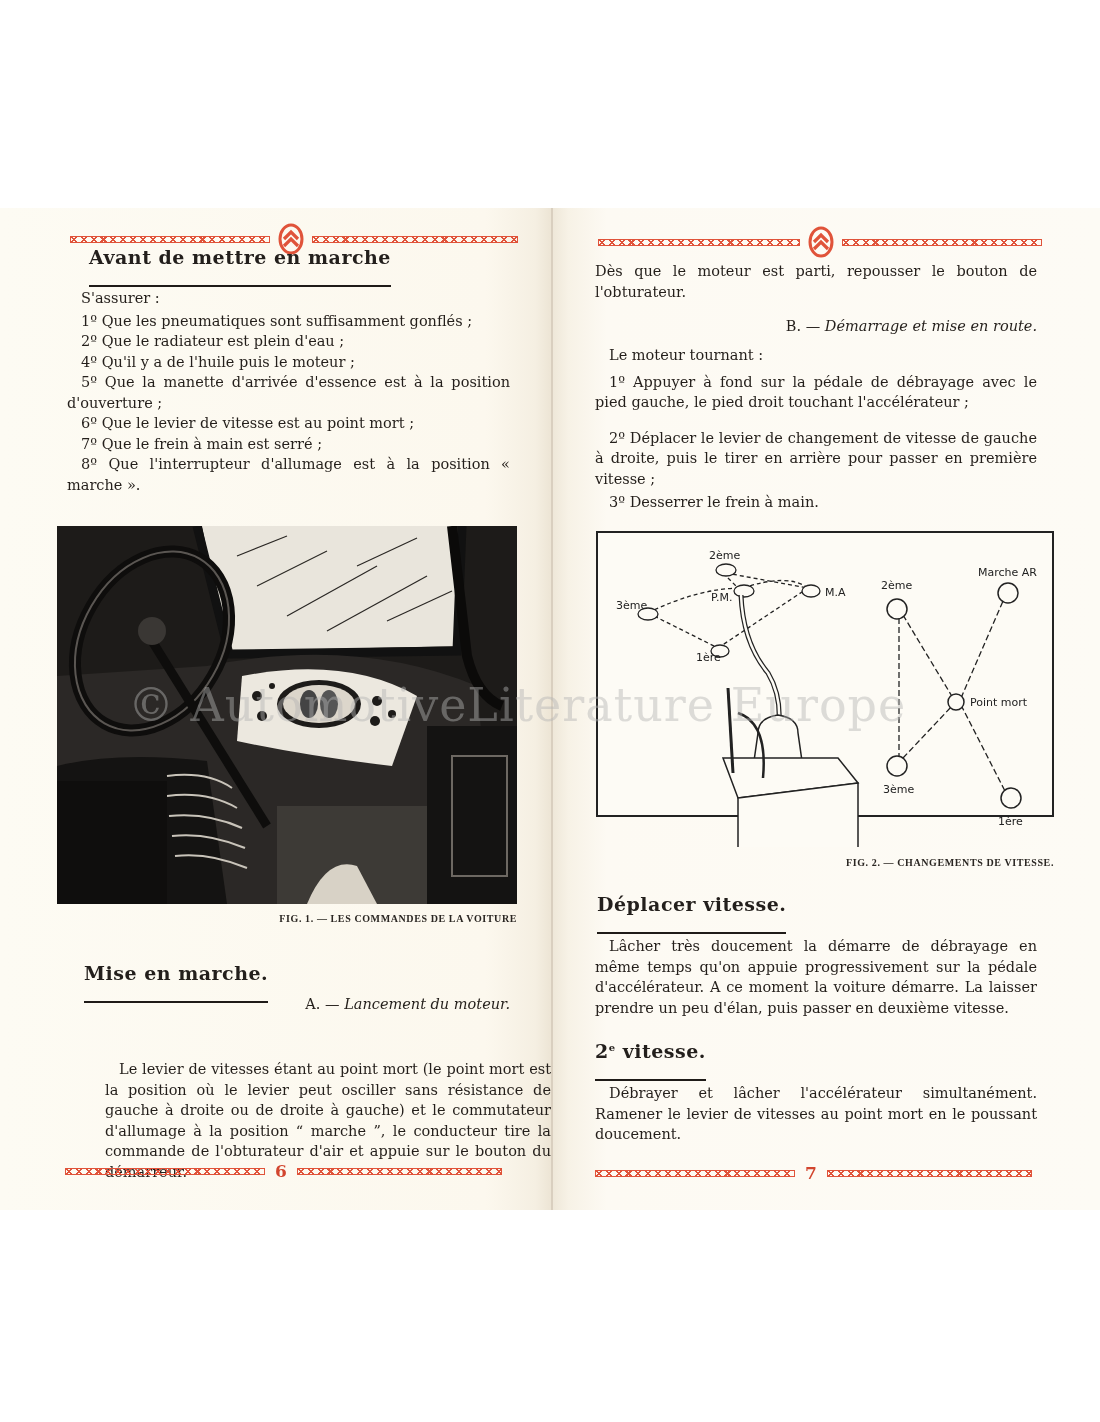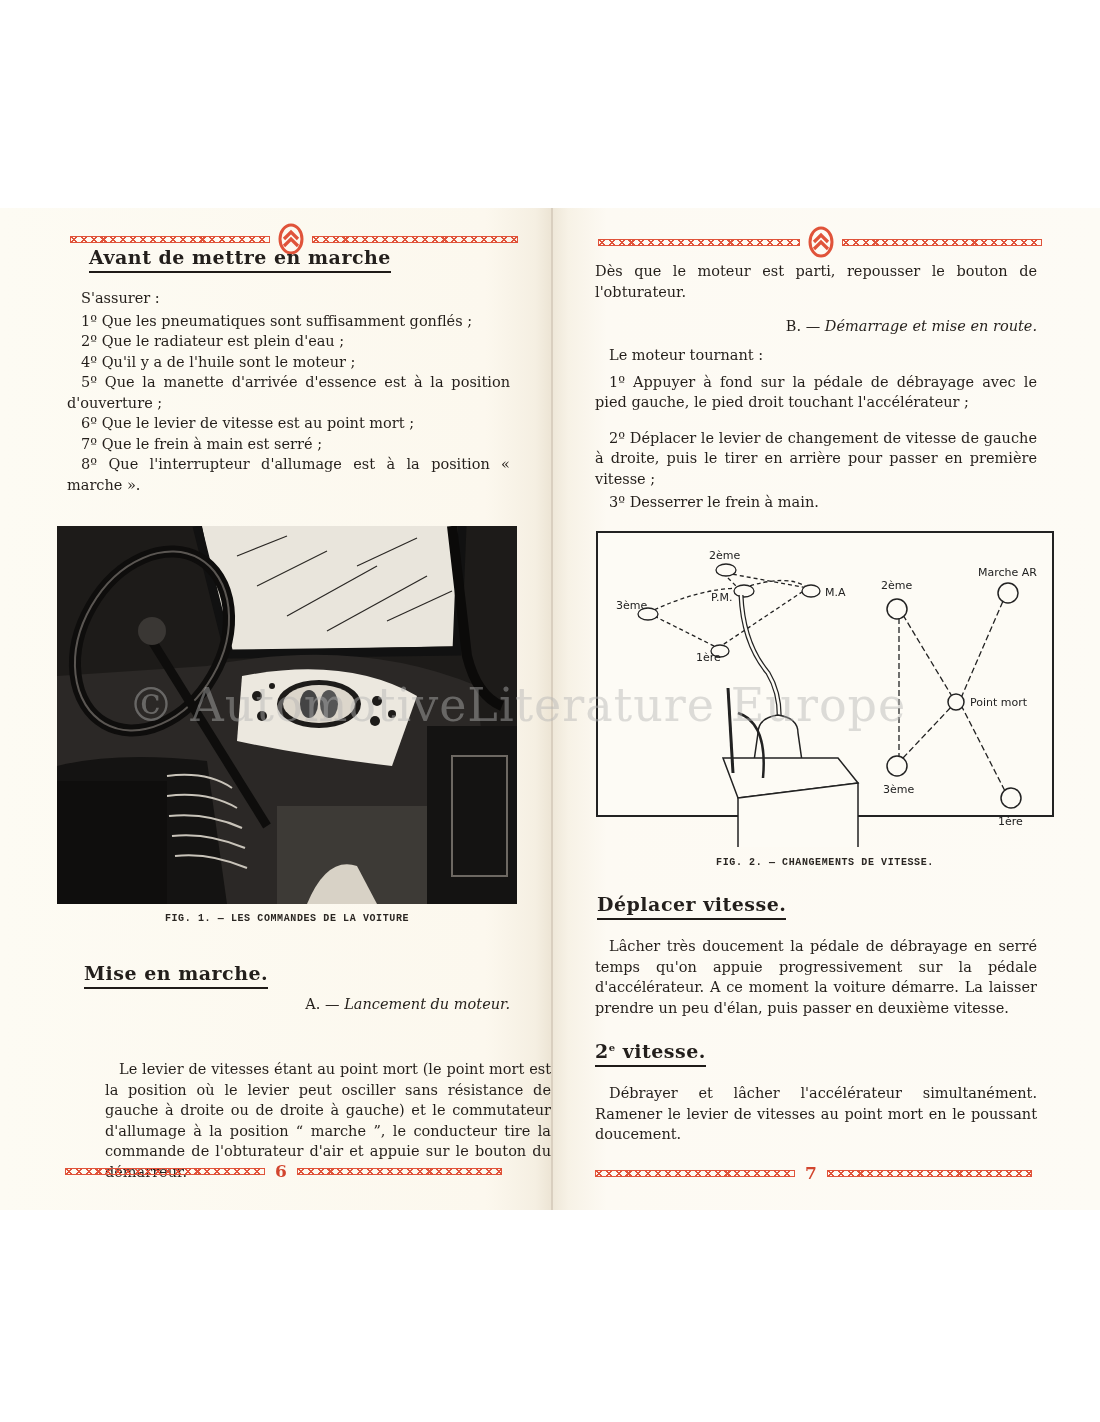--- a/index.html
+++ b/index.html
@@ -10,27 +10,27 @@
   .page-right { left:552px; width:548px; background:linear-gradient(to right,#eee7d8 0%,#f7f2e6 3%,#fdfaf3 10%,#fdfbf5 100%); }
   .fold { position:absolute; left:551px; top:0; width:2px; height:1002px; background:#d9cfbf; }
 
   .orn { position:absolute; display:flex; align-items:center; }
   .band { height:7px; border:1.5px solid #e0533a; box-sizing:border-box; position:relative; overflow:hidden;
           background: repeating-linear-gradient(135deg, transparent 0 3px, #e0533a 3px 4.5px, transparent 4.5px 7px),
                       repeating-linear-gradient(45deg, transparent 0 3px, #e0533a 3px 4.5px, transparent 4.5px 7px); }
   .chevron-logo { width:26px; height:32px; margin:0 8px; }
   .pagenum { color:#d2452e; font-size:17px; margin:0 10px; font-family:"DejaVu Serif", serif; font-weight:bold; }
 
-  .h2 { position:absolute; font-family:"DejaVu Serif", serif; font-weight:bold; font-size:19px; letter-spacing:0.5px; border-bottom:2px solid #1f1b18; padding-bottom:3px; color:#231f1c; }
+  .h2 { position:absolute; font-family:"DejaVu Serif", serif; font-weight:bold; font-size:19px; letter-spacing:0.5px; border-bottom:2px solid #1f1b18; padding-bottom:17px; color:#231f1c; }
   .txt { position:absolute; font-size:14.5px; line-height:20.5px; color:#241f1b; text-align:justify; }
   .txt p { margin:0; }
   .ind { text-indent:14px; }
   .center { text-align:right; }
   .it { font-style:italic; }
-  .cap { position:absolute; font-family:Liberation Mono, monospace; font-weight:bold; font-size:10px; letter-spacing:0.6px; color:#2a2622; text-align:center; }
+  .cap { position:absolute; font-family:Liberation Serif, serif; font-weight:bold; font-size:10px; letter-spacing:0.6px; color:#2a2622; text-align:right; }
 
   .fig1 { position:absolute; left:57px; top:318px; width:460px; height:378px; background:#1d1b19; overflow:hidden; }
   .fig2 { position:absolute; left:596px; top:323px; width:458px; height:286px; border:2px solid #222; box-sizing:border-box; background:#fdfbf5; }
   .watermark { position:absolute; left:128px; top:470px; font-family:"DejaVu Serif", serif; font-size:46px; color:rgba(180,180,180,0.45); white-space:nowrap; letter-spacing:1px; pointer-events:none; }
 </style>
 </head>
 <body>
 
 <div class="spread">
   <div class="page page-left"></div>
@@ -45,21 +45,21 @@
       <polyline points="6,23 13,16 20,23" fill="none" stroke="#e0533a" stroke-width="3.2"></polyline>
     </svg>
     <div class="band" style="width:206px;"></div>
   </div>
 
   <div class="h2" style="left:89px; top:38px;">Avant de mettre en marche</div>
   <div class="txt" style="left:67px; top:80px; width:443px;">
     <p class="ind" style="margin-bottom:2px;">S'assurer :</p>
     <p class="ind">1º Que les pneumatiques sont suffisamment gonflés ;</p>
     <p class="ind">2º Que le radiateur est plein d'eau ;</p>
-    <p class="ind">4º Qu'il y a de l'huile sont le moteur ;</p>
+    <p class="ind">4º Qu'il y a de l'huile puis le moteur ;</p>
     <p class="ind">5º Que la manette d'arrivée d'essence est à la position d'ouverture ;</p>
     <p class="ind">6º Que le levier de vitesse est au point mort ;</p>
     <p class="ind">7º Que le frein à main est serré ;</p>
     <p class="ind">8º Que l'interrupteur d'allumage est à la position « marche ».</p>
   </div>
 
   <div class="fig1">
     <svg width="460" height="378" viewBox="0 0 460 378">
       <rect width="460" height="378" fill="#1d1b19"></rect>
 
@@ -197,21 +197,21 @@
       <text x="283" y="56" font-size="11" fill="#222">2ème</text>
       <text x="380" y="43" font-size="11" fill="#222">Marche AR</text>
       <text x="372" y="173" font-size="11" fill="#222">Point mort</text>
       <text x="285" y="260" font-size="11" fill="#222">3ème</text>
       <text x="400" y="292" font-size="11" fill="#222">1ère</text>
     </svg>
   </div>
   <div class="cap" style="left:596px; top:649px; width:458px;">FIG. 2. — CHANGEMENTS DE VITESSE.</div>
 
   <div class="h2" style="left:597px; top:685px;">Déplacer vitesse.</div>
-  <div class="txt ind" style="left:595px; top:728px; width:442px;">Lâcher très doucement la pédale de débrayage en serré temps qu'on appuie progressivement sur la pédale d'accélérateur. A ce moment la voiture démarre. La laisser prendre un peu d'élan, puis passer en deuxième vitesse.</div>
+  <div class="txt ind" style="left:595px; top:728px; width:442px;">Lâcher très doucement la démarre de débrayage en même temps qu'on appuie progressivement sur la pédale d'accélérateur. A ce moment la voiture démarre. La laisser prendre un peu d'élan, puis passer en deuxième vitesse.</div>
 
   <div class="h2" style="left:595px; top:832px;">
     <span>2</span><sup style="font-size:10px;">e</sup><span> vitesse.</span>
   </div>
   <div class="txt ind" style="left:595px; top:875px; width:442px;">Débrayer et lâcher l'accélérateur simultanément. Ramener le levier de vitesses au point mort en le poussant doucement.</div>
 
   <div class="orn" style="left:595px; top:955px;">
     <div class="band" style="width:200px;"></div>
     <span class="pagenum">7</span>
     <div class="band" style="width:205px;"></div>

